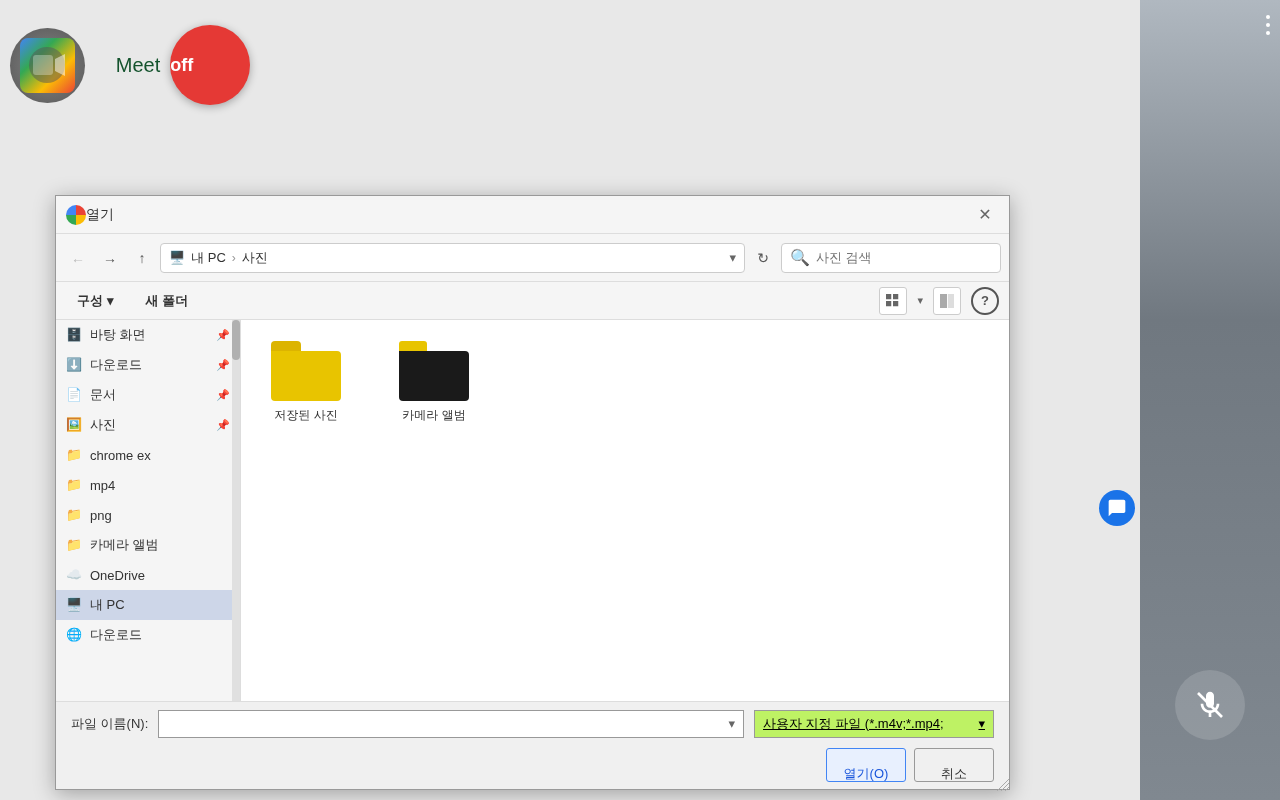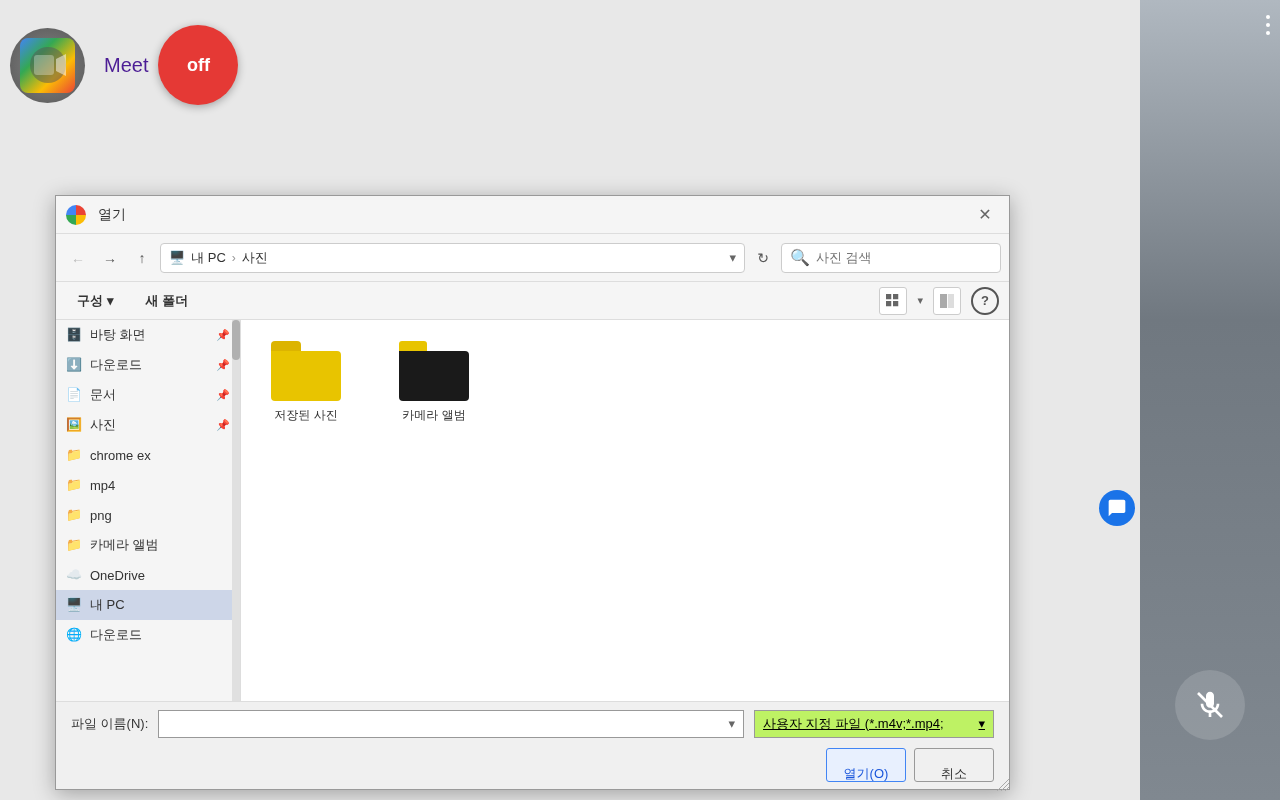--- a/index.html
+++ b/index.html
@@ -45,32 +45,32 @@
       justify-content: center;
     }
     .meet-icon-inner svg {
       width: 40px;
       height: 40px;
     }
 
     .meet-label {
       font-size: 20px;
       font-weight: 500;
-      color: #4c1d95;
-      margin-left: 9px;
+      color: #14532d;
+      margin-left: 21px;
     }
 
     .off-button {
       width: 80px;
       height: 80px;
       border-radius: 50%;
       background: #e53935;
       display: flex;
       align-items: center;
-      justify-content: center;
+      justify-content: flex-start;
       cursor: pointer;
       box-shadow: 0 2px 8px rgba(0,0,0,0.3);
     }
     .off-button-label {
       color: white;
       font-size: 18px;
       font-weight: 600;
     }
 
     
@@ -149,21 +149,21 @@
     }
 
     
     .dialog-titlebar {
       height: 38px;
       background: #f5f5f5;
       border-bottom: 1px solid #ddd;
       display: flex;
       align-items: center;
       padding: 0 10px;
-      gap: 12px;
+      gap: 0;
       flex-shrink: 0;
     }
 
     .chrome-icon {
       width: 20px;
       height: 20px;
       border-radius: 50%;
       background: conic-gradient(#ea4335 0deg 90deg, #fbbc05 90deg 180deg, #34a853 180deg 270deg, #4285f4 270deg 360deg);
     }
 

